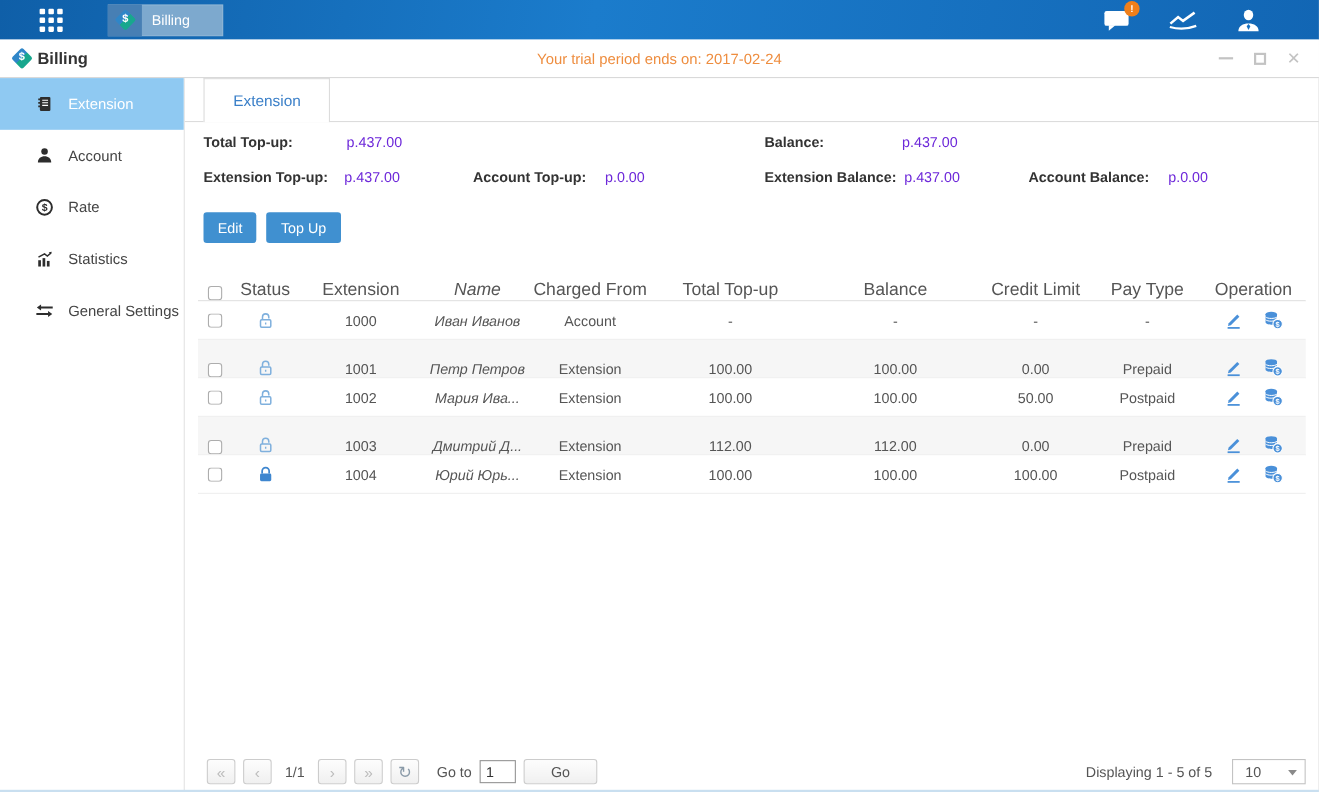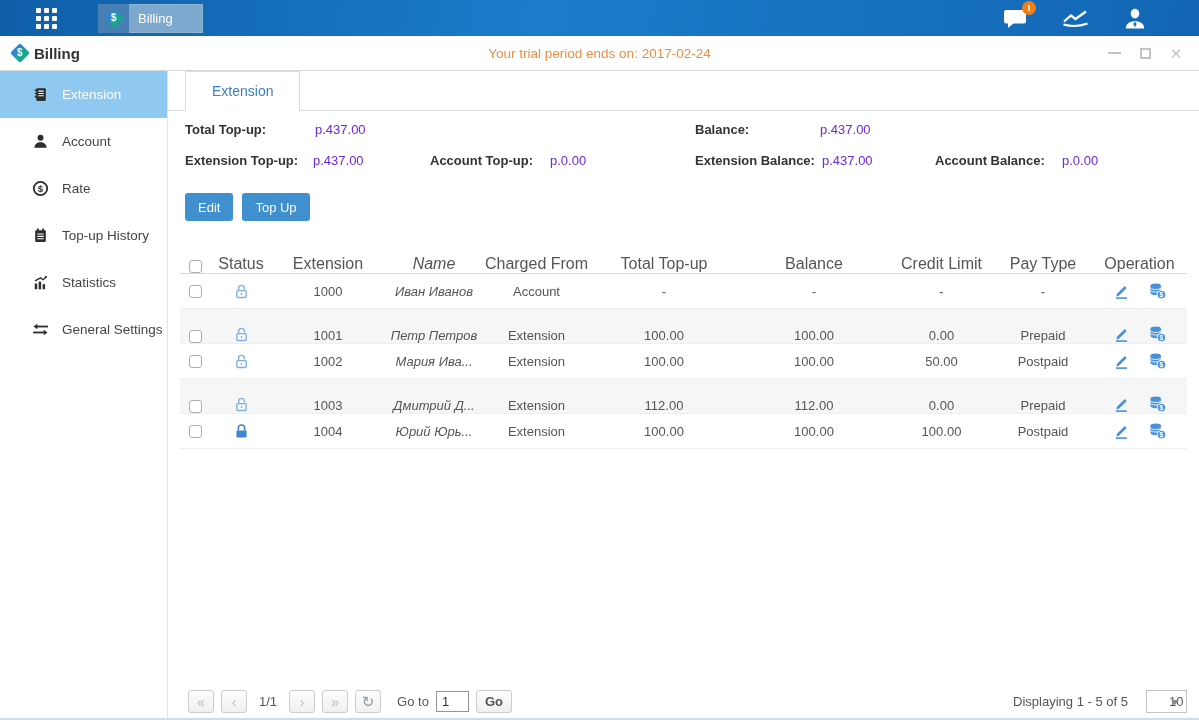--- a/index.html
+++ b/index.html
@@ -76,29 +76,29 @@
   .op { margin:0 9px; display:inline-flex; cursor:pointer; }
   .lock { display:inline-flex; }
 
   
   .pager { position:absolute; bottom:7px; left:0; right:0; display:flex; align-items:center;
            padding:0 12px 0 20px; gap:7px; font-size:13px; color:#555; }
   .pbtn { min-width:26px; height:23px; border:1px solid #ccc; border-radius:3px;
           background:linear-gradient(#fdfdfd,#f0f0f0); display:flex; align-items:center;
           justify-content:center; color:#bcbcbc; font-size:14px; cursor:pointer; }
   .pbtn.refresh { color:#8a9aa8; font-size:15px; }
-  .pbtn.go { color:#555; font-size:13px; padding:0 8px;font-weight:bold; }
+  .pbtn.go { color:#555; font-size:13px; padding:0 24px; }
   .pageind { padding:0 5px; color:#555; }
   .goto-label { margin-left:9px; }
   .goto-input { width:33px; height:21px; border:1px solid #949494; font-size:13px; padding:0 5px;
                 color:#333; font-family:inherit; }
   .spacer { flex:1; }
   .displaying { margin-right:11px; }
-  .pagesize { width:41px; height:23px; border:1px solid #c3c3c3; display:flex; align-items:center;
-              padding-left:22px; position:relative; background:#fff; color:#555; cursor:pointer; }
+  .pagesize { width:67px; height:23px; border:1px solid #c3c3c3; display:flex; align-items:center;
+              padding-left:11px; position:relative; background:#fff; color:#555; cursor:pointer; }
   .pagesize .tri { position:absolute; right:7px; top:9px; width:0; height:0;
                    border-left:4px solid transparent; border-right:4px solid transparent;
                    border-top:5px solid #8a8a8a; }
   .bottom-line { position:absolute; left:0; bottom:0; width:100%; height:2px; background:#c9dff0; }
 </style>
 </head>
 <body>
 
 <div class="screen">
 
@@ -182,28 +182,20 @@
             <path d="M2.3 13.8 c0-3.4 2.6-5.2 5.7-5.2 s5.7 1.8 5.7 5.2 z"></path>
           </svg>
         <span>Account</span>
       </div>
       <div class="side-item">
         <svg width="17" height="17" viewBox="0 0 16 16">
             <circle cx="8" cy="8" r="6.3" fill="none" stroke="#2d2d2d" stroke-width="1.7"></circle>
             <text x="8" y="11.2" text-anchor="middle" font-size="9" font-weight="bold" fill="#2d2d2d">$</text>
           </svg>
         <span>Rate</span>
-      </div>
-      <div class="side-item">
-        <svg width="17" height="17" viewBox="0 0 16 16">
-            <rect x="3" y="3" width="10" height="11" rx="1" fill="#2d2d2d"></rect>
-            <path d="M5.5 1.4 V3.8 M10.5 1.4 V3.8" stroke="#2d2d2d" stroke-width="1.7"></path>
-            <path d="M5 6.6 H11 M5 8.8 H11 M5 11 H11" stroke="#fff" stroke-width="1"></path>
-          </svg>
-        <span>Top-up History</span>
       </div>
       <div class="side-item">
         <svg width="17" height="17" viewBox="0 0 16 16" fill="#2d2d2d">
             <rect x="2.6" y="9" width="2.3" height="5.4"></rect>
             <rect x="6.3" y="7.2" width="2.3" height="7.2"></rect>
             <rect x="10" y="9.6" width="2.3" height="4.8"></rect>
             <path d="M2.8 6.4 L8 3.6 L10.4 5.4 L13.4 2.8" stroke="#2d2d2d" stroke-width="1.3" fill="none"></path>
             <path d="M14.2 1.8 l-2.6 .4 1.9 1.9 z"></path>
           </svg>
         <span>Statistics</span>

